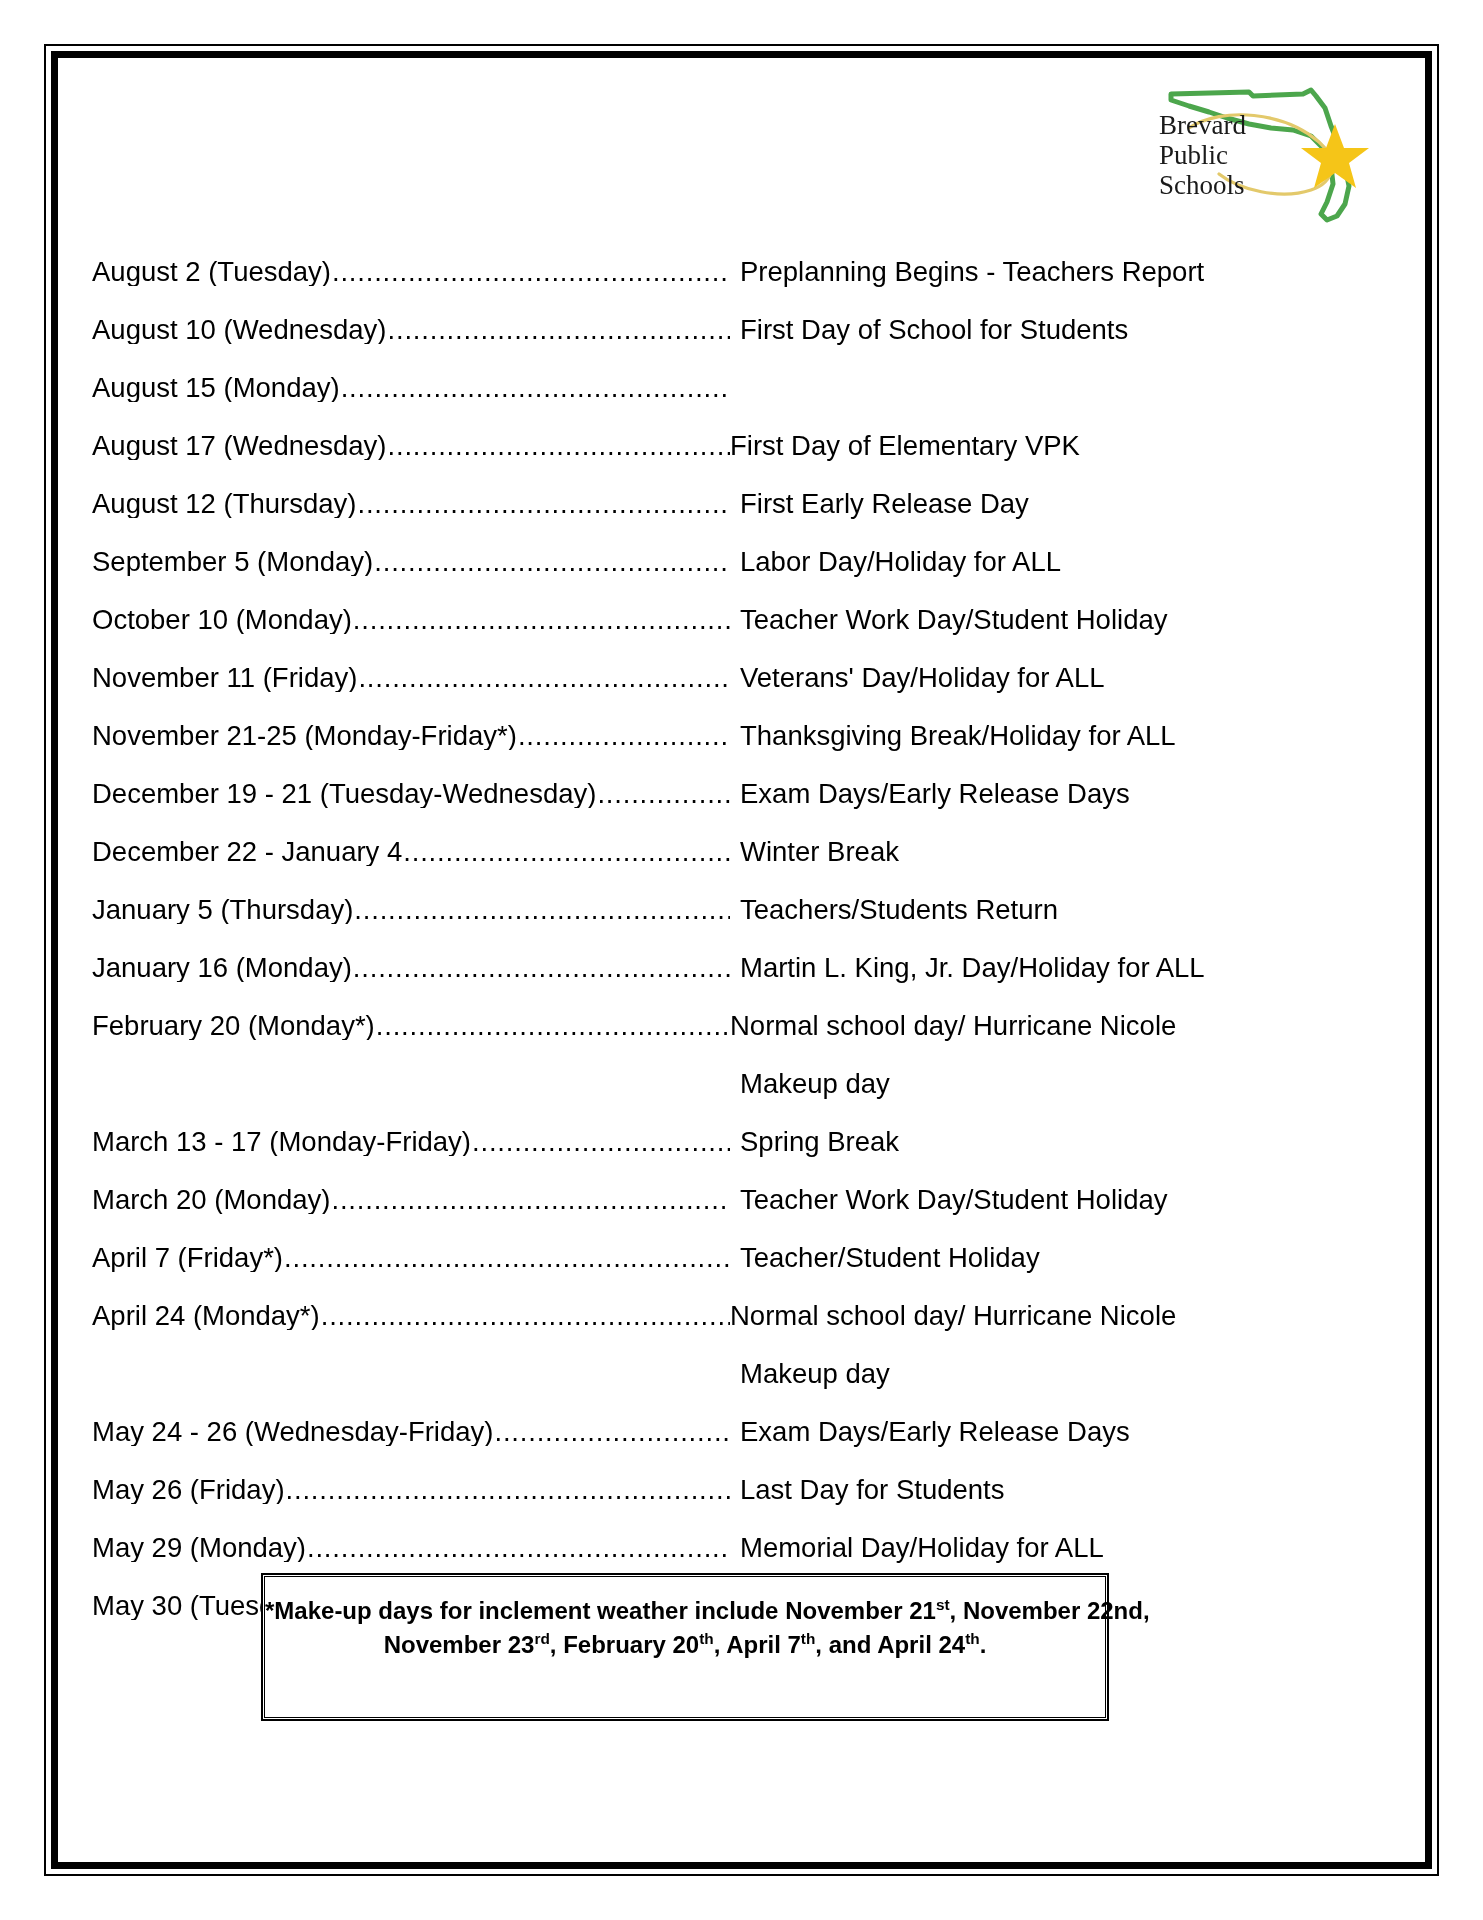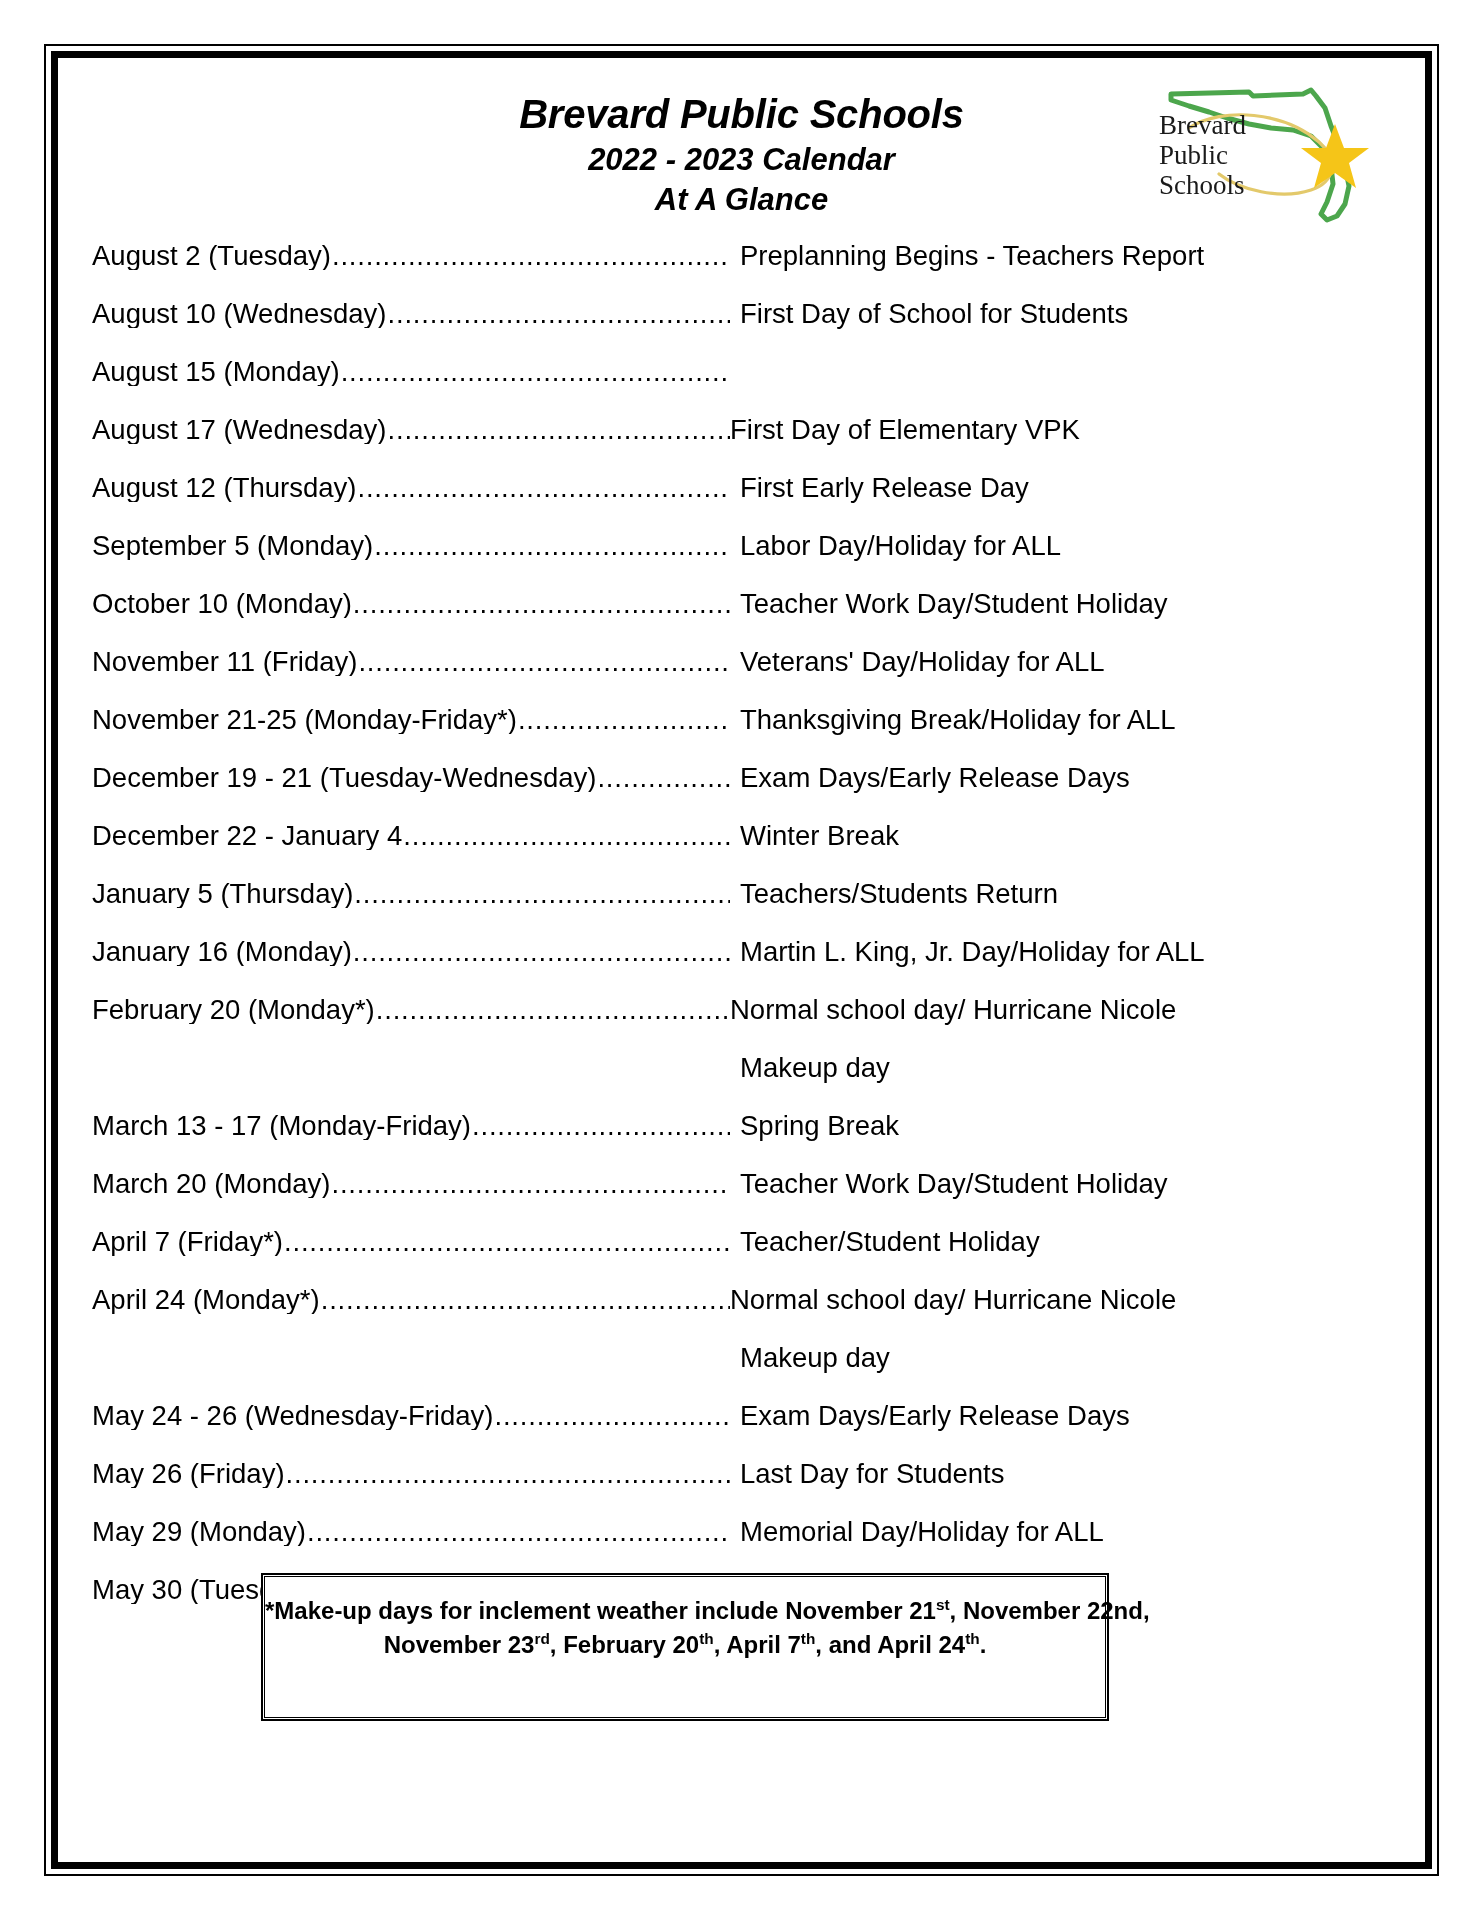--- a/index.html
+++ b/index.html
@@ -87,21 +87,21 @@
   }
   .logo svg { display: block; width: 230px; height: 148px; }
   .logo-word {
     font-family: "Liberation Serif", serif;
     font-size: 27px;
     fill: #1a1a1a;
   }
 
   
   .cal-list {
-    margin-top: 0;
+    margin-top: 16px;
   }
   .cal-row {
     display: flex;
     align-items: baseline;
     font-size: 27.5px;
     line-height: 1.0;
     height: 58px;
     white-space: nowrap;
   }
   .cal-left {
@@ -161,25 +161,20 @@
   }
 </style>
 </head>
 <body>
 
 <div class="page">
   <div class="page-inner">
     <div class="content">
 
       <div class="header">
-        <div class="titles">
-          <div class="title-main">Brevard Public Schools</div>
-          <div class="title-sub">2022 - 2023 Calendar</div>
-          <div class="title-sub2">At A Glance</div>
-        </div>
 
         <div class="logo">
           <svg viewBox="0 0 230 148" xmlns="http://www.w3.org/2000/svg">
 
             <path d="M18 22 L18 16 L96 14 L100 18 L150 16 L158 12 L163 18 L172 30
                      L178 48 L186 68 L192 88 L196 108 L192 126 L184 138 L174 142
                      L168 136 L174 124 L180 106 L178 88 L170 70 L158 58 L140 52
                      L118 50 L96 46 L74 40 L56 34 L36 28 Z" fill="none" stroke="#4ca64c" stroke-width="5" stroke-linejoin="round"></path>
 
             <path d="M36 50 C70 28 132 34 166 64 C186 82 182 104 158 112

